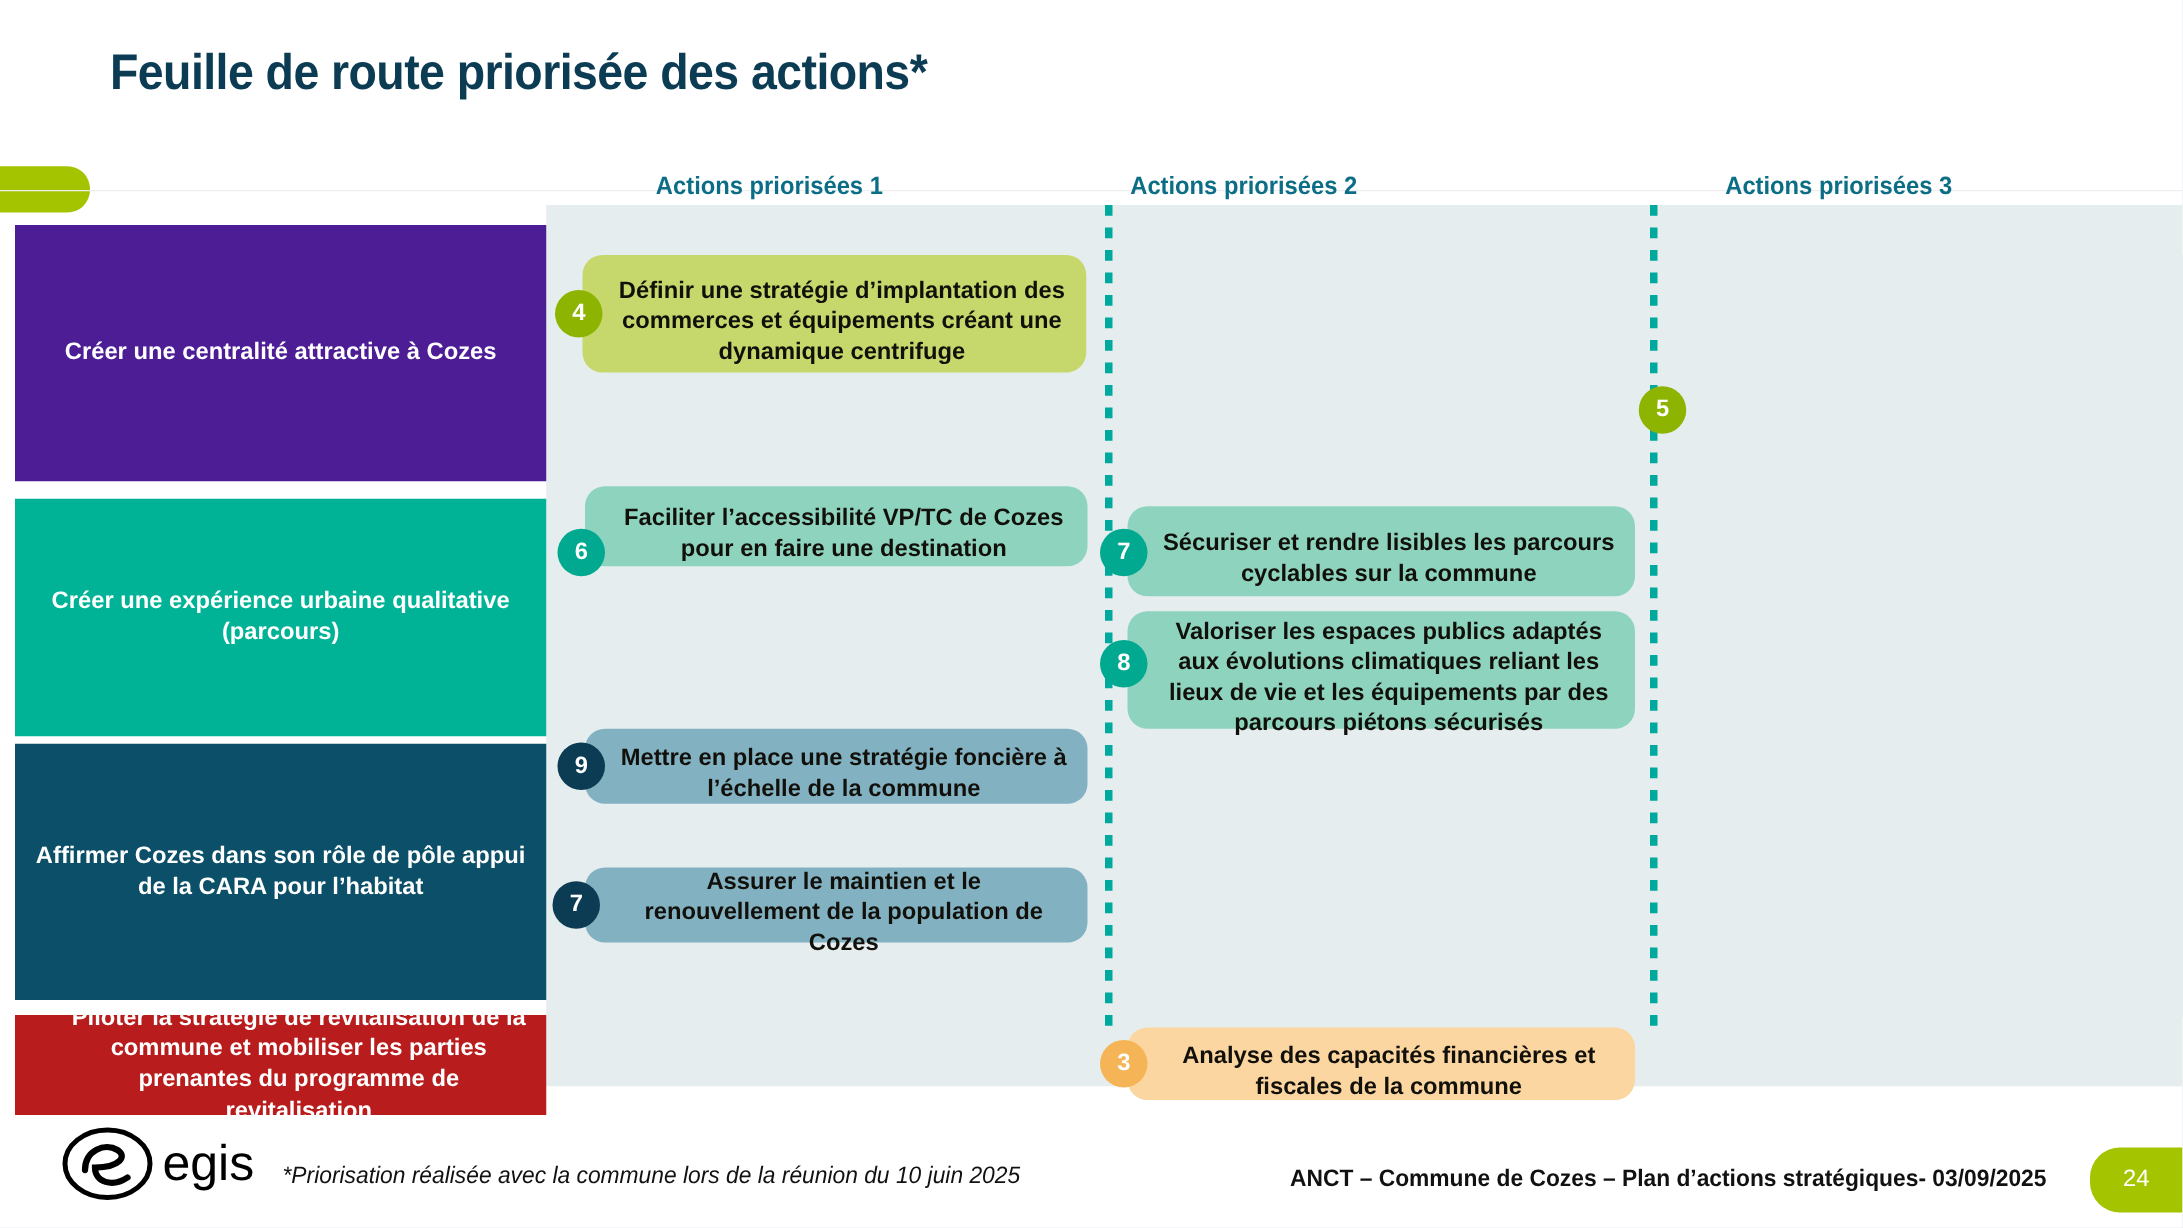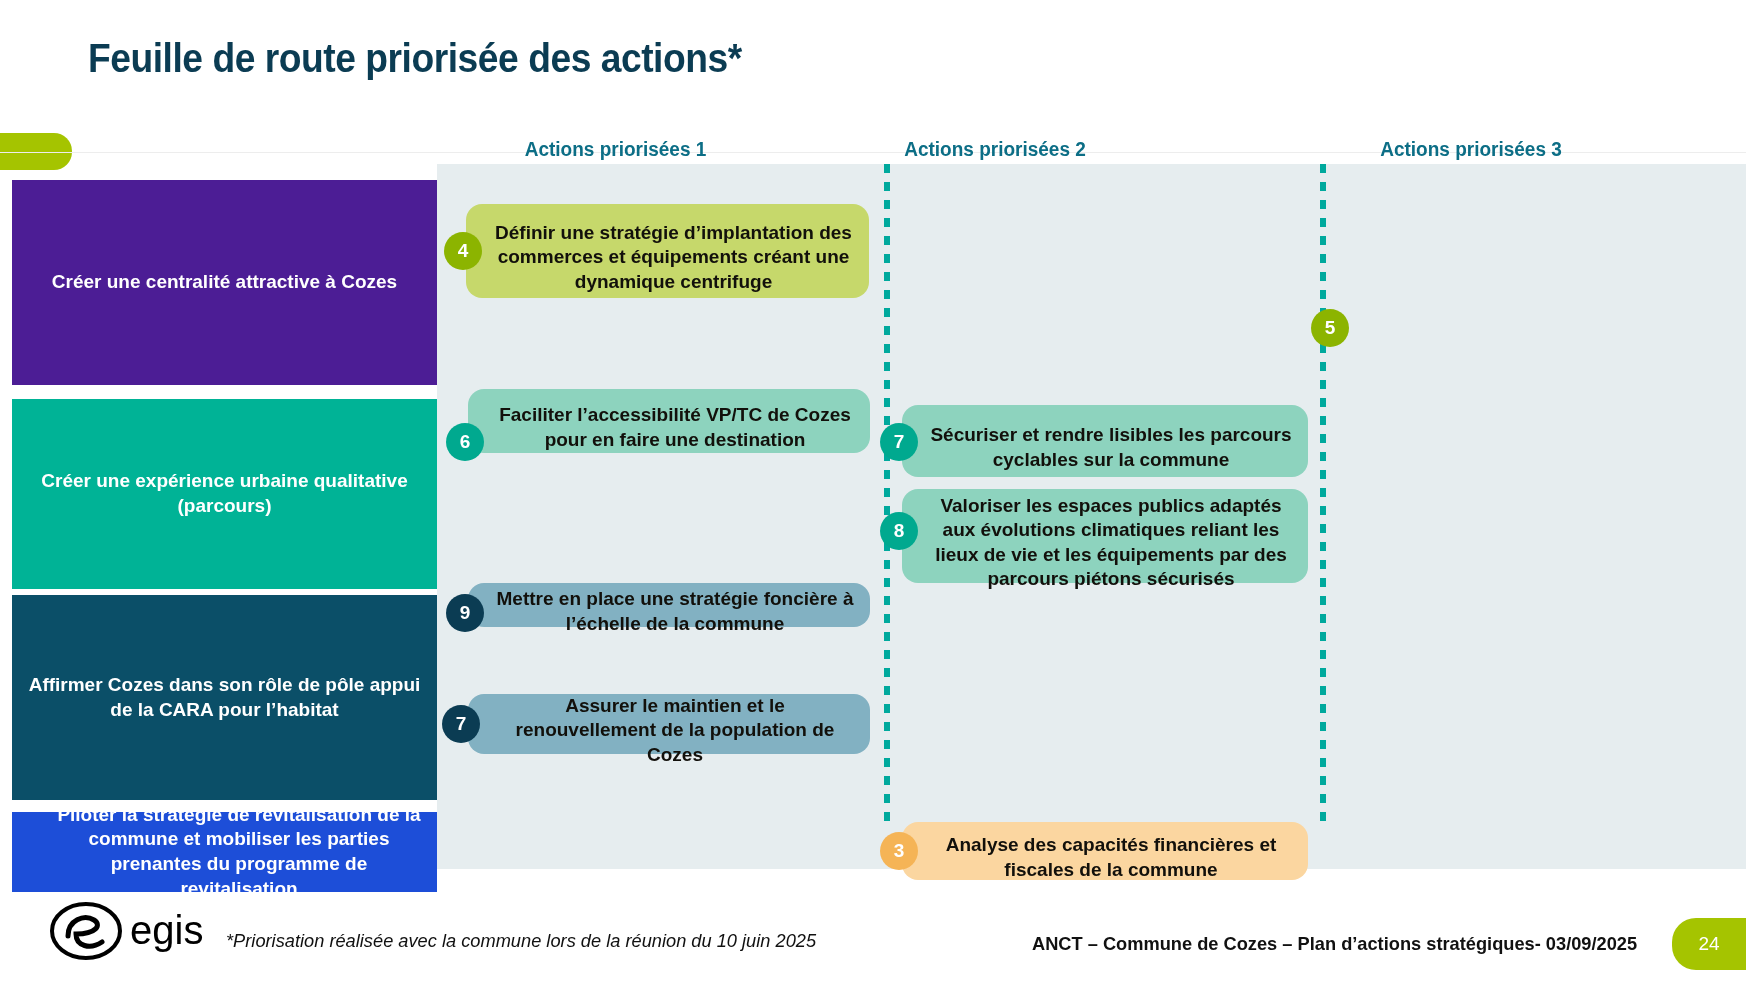--- a/index.html
+++ b/index.html
@@ -51,21 +51,21 @@
   .rowlabel{
     position:absolute;left:12px;
     display:flex;align-items:center;justify-content:center;
     text-align:center;color:#ffffff;font-weight:bold;
     font-size:19px;line-height:1.3;padding:0 14px;
     box-sizing:border-box;
   }
   .rowlabel.r-green{background:#4c1d95;}
   .rowlabel.r-teal {background:#00B396;}
   .rowlabel.r-navy {background:#0B4F68;}
-  .rowlabel.r-orange{background:#1d4ed8;padding-left:43px;}
+  .rowlabel.r-orange{background:#b91c1c;padding-left:43px;}
 
   
   .card{
     position:absolute;border-radius:16px;
     display:flex;align-items:center;justify-content:center;
     text-align:center;color:#12100B;font-weight:bold;
     font-size:19px;line-height:1.28;
     padding:23px 16px 10px 28px;box-sizing:border-box;
   }
   .card.c-green{background:#C6D86B;}
@@ -141,21 +141,21 @@
   <div class="card c-teal" style="left:902px;top:405px;width:406px;height:72px;">
     <span>Sécuriser et rendre lisibles les parcours cyclables sur la commune</span>
   </div>
   <div class="badge b-teal" style="left:880px;top:423px;">7</div>
 
   <div class="card c-teal" style="left:902px;top:489px;width:406px;height:94px;">
     <span>Valoriser les espaces publics adaptés aux évolutions climatiques reliant les lieux de vie et les équipements par des parcours piétons sécurisés</span>
   </div>
   <div class="badge b-teal" style="left:880px;top:512px;">8</div>
 
-  <div class="card c-blue" style="left:468px;top:583px;width:402px;height:44px;">
+  <div class="card c-blue" style="left:468px;top:583px;width:402px;height:60px;">
     <span>Mettre en place une stratégie foncière à l’échelle de la commune</span>
   </div>
   <div class="badge b-navy" style="left:446px;top:594px;">9</div>
 
   <div class="card c-blue" style="left:468px;top:694px;width:402px;height:60px;">
     <span>Assurer le maintien et le renouvellement de la population de Cozes</span>
   </div>
   <div class="badge b-navy" style="left:442px;top:705px;">7</div>
 
   <div class="card c-orange" style="left:902px;top:822px;width:406px;height:58px;justify-content:flex-end;">

